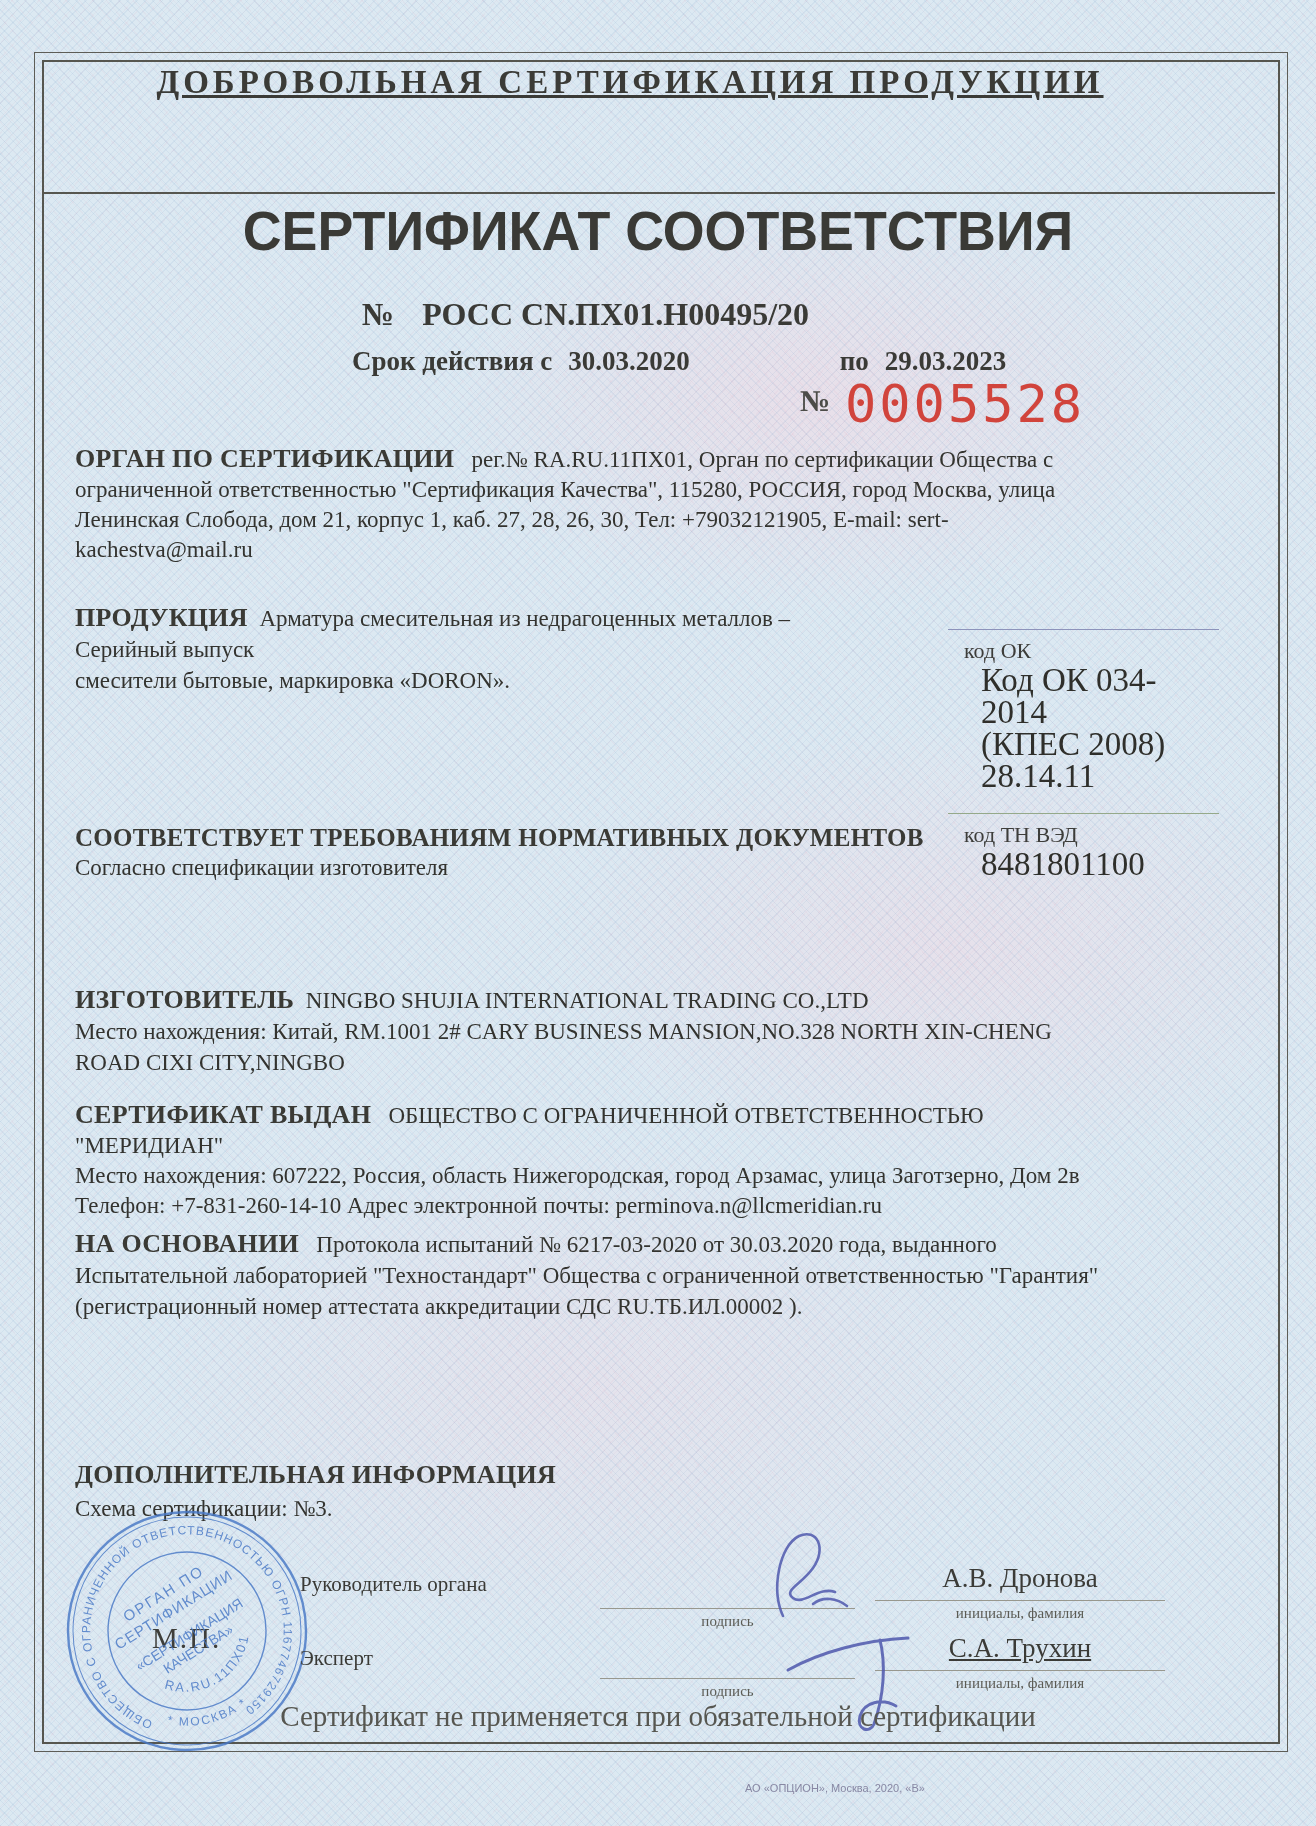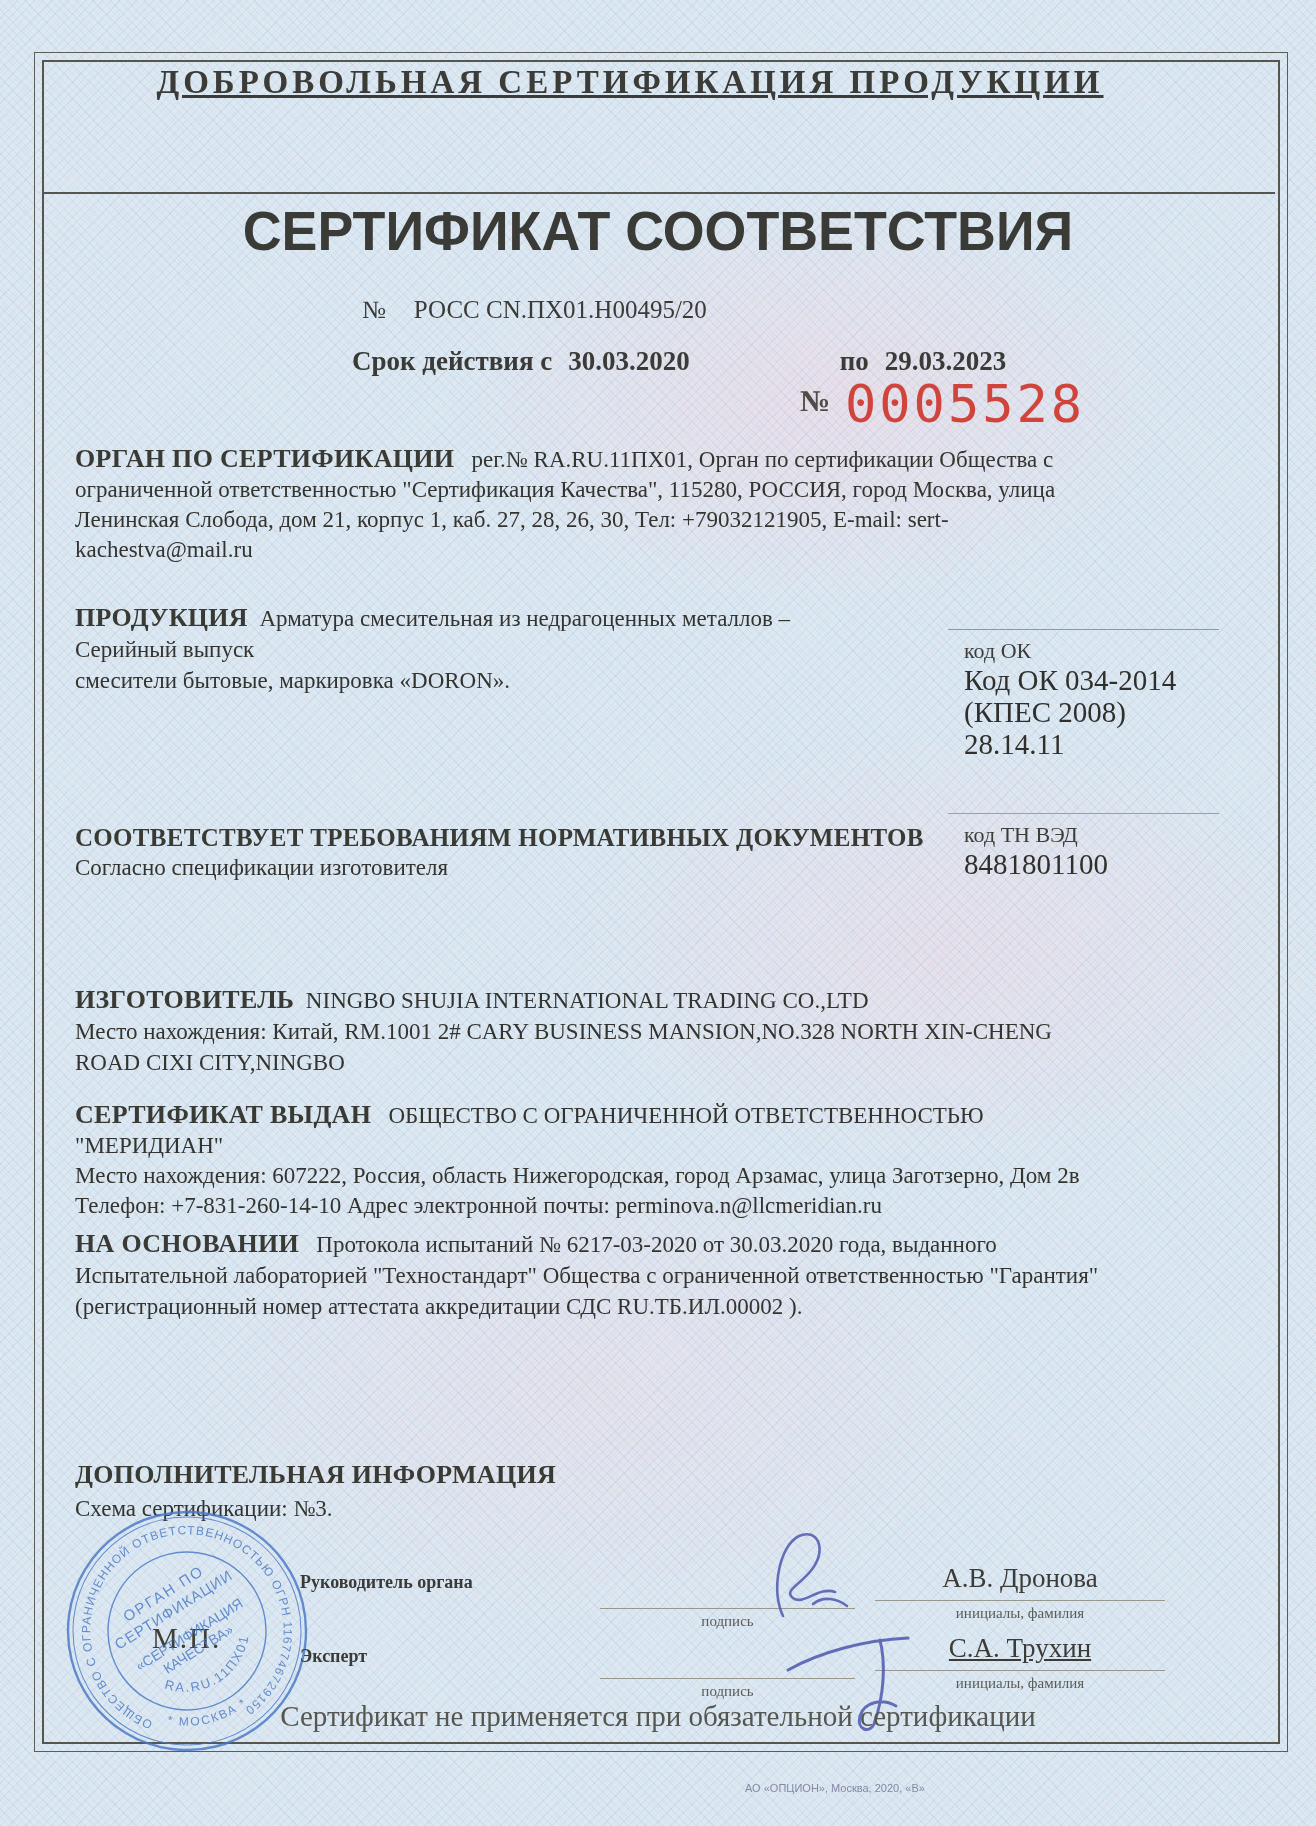--- a/index.html
+++ b/index.html
@@ -23,21 +23,21 @@
   .abs{position:absolute;}
   .border-outer{left:34px;top:52px;width:1252px;height:1698px;border:1px solid #5d5d57;}
   .border-inner{position:absolute;inset:7px;border:2px solid #56564f;}
   .header-rule{left:43px;top:192px;width:1232px;height:2px;background:#56564f;}
 
   .top-title{left:0;right:56px;top:64px;text-align:center;font-weight:bold;
     font-size:33px;letter-spacing:4px;color:#3b3b37;text-decoration:underline;}
   .main-title{left:0;right:0;top:198px;text-align:center;font-family:"Liberation Sans",sans-serif;
     font-weight:bold;font-size:56px;color:#3a3a36;transform:scaleX(.96);letter-spacing:0;}
 
-  .certno-row{left:362px;top:296px;font-size:25px;font-weight:normal;color:#3a3a36;}
+  .certno-row{left:362px;top:296px;font-size:32px;font-weight:bold;color:#3a3a36;}
   .certno-row .no{margin-right:28px;}
   .validity-row{left:352px;top:346px;font-size:27px;font-weight:bold;color:#3a3a36;}
   .validity-row .d1{margin-left:16px;}
   .validity-row .to{margin-left:150px;}
   .validity-row .d2{margin-left:16px;}
   .blank-no{left:800px;top:384px;font-size:30px;font-weight:bold;color:#4c4c48;}
   .blank-digits{left:845px;top:374px;font-family:"DejaVu Sans Mono",monospace;
     font-size:52px;letter-spacing:3px;color:#d1443c;font-weight:400;}
 
   .para{margin:0;font-size:23px;line-height:30px;}
@@ -46,26 +46,26 @@
   .production{left:75px;top:602px;width:780px;line-height:31px;}
   .conforms{left:75px;top:786px;width:1015px;}
   .conforms .lbl{font-size:25px;margin-top:37px;}
   .manufacturer{left:75px;top:984px;width:1030px;line-height:31px;}
   .issued{left:75px;top:1100px;width:1015px;line-height:30px;}
   .basis{left:75px;top:1228px;width:1030px;line-height:31px;}
   .additional{left:75px;top:1458px;width:900px;line-height:34px;}
 
   .codebox{width:255px;padding:8px 0 0 16px;}
   .codebox .cap{font-size:22px;color:#3d3d3a;}
-  .codebox .val{font-size:29px;line-height:32px;color:#2f2f2b;}
+  .codebox .val{font-size:33px;line-height:32px;color:#2f2f2b;margin-left:17px;}
   .box-ok{left:948px;top:629px;border-top:1px solid #8d93bb;}
   .box-tnved{left:948px;top:813px;border-top:1px solid #95a989;}
 
   .mp{left:152px;top:1622px;font-size:29px;color:#3e3e3a;letter-spacing:2px;}
-  .sig-label{font-size:18px;font-weight:bold;color:#3a3a36;}
+  .sig-label{font-size:21px;font-weight:normal;color:#3a3a36;}
   .sig-line{height:1px;background:#98988e;}
   .sig-cap{font-size:15px;color:#5c5c55;text-align:center;}
   .sig-name{font-size:27px;color:#3b3b37;text-align:center;}
 
   .footer-note{left:0;right:0;top:1700px;text-align:center;font-size:29px;color:#565650;}
   .print-info{left:745px;top:1782px;font-size:11px;color:#8787a3;font-family:"Liberation Sans",sans-serif;}
 
   .stamp-svg{left:56px;top:1500px;opacity:.82;}
   .sig-svg{pointer-events:none;}
 </style>

